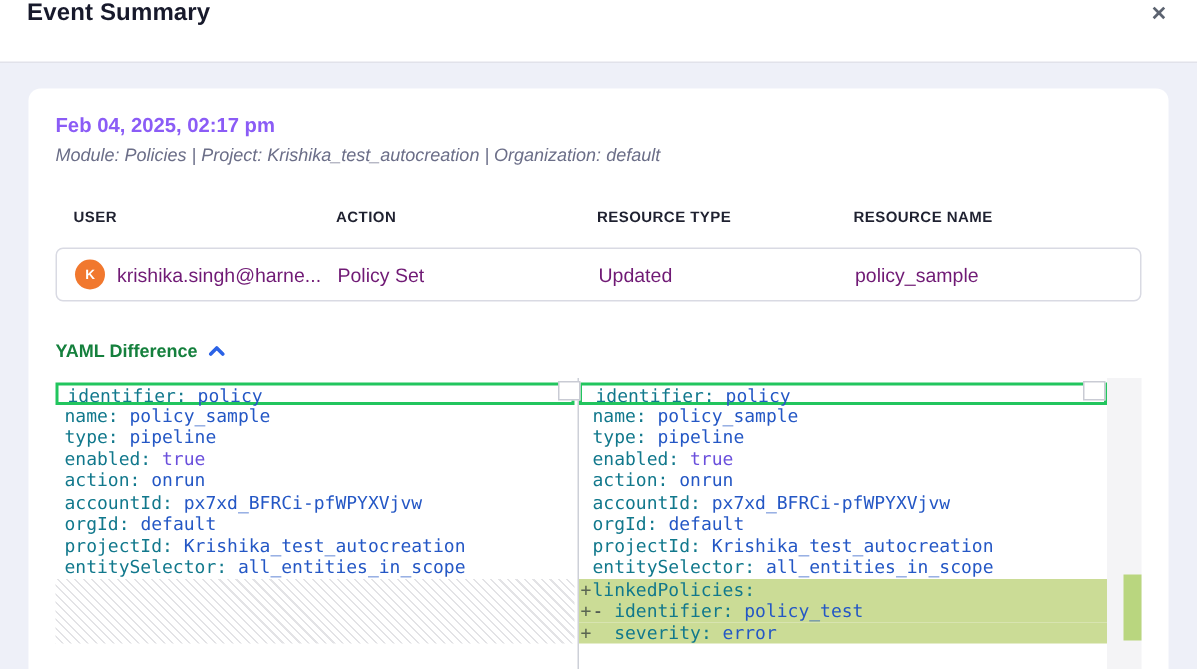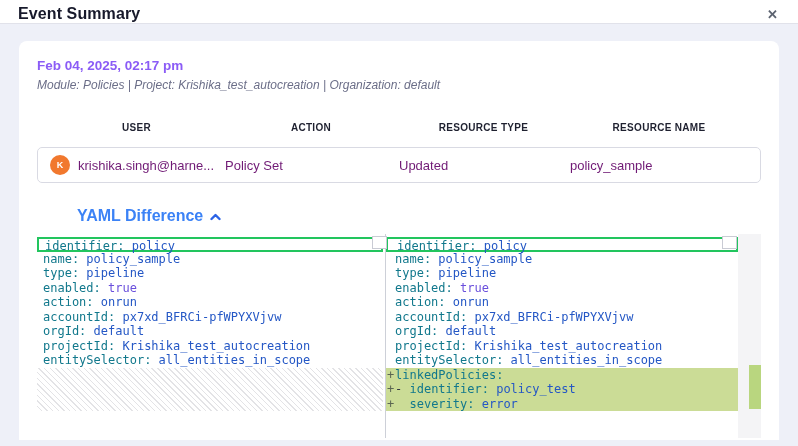--- a/index.html
+++ b/index.html
@@ -4,22 +4,22 @@
 <style>
   html,body{margin:0;padding:0;}
   body{
     width:798px;height:446px;overflow:hidden;
     font-family:"Liberation Sans", sans-serif;
     background:#eef0f8;
     -webkit-font-smoothing:antialiased;
   }
   
   .titlebar{
-    height:24px;background:#ffffff;border-bottom:1px solid #e1e2ea;
-    display:flex;align-items:flex-end;justify-content:space-between;
+    height:42px;background:#ffffff;border-bottom:1px solid #e1e2ea;
+    display:flex;align-items:flex-start;justify-content:space-between;
     padding:0 18px;box-sizing:border-box;
   }
   .titlebar .title{font-size:16px;font-weight:700;color:#17192b;letter-spacing:.1px;}
   .close-btn{
     border:none;background:transparent;cursor:pointer;
     color:#5c6370;font-size:13px;line-height:1;padding:2px;font-weight:600;
   }
   
   .page-body{height:416px;box-sizing:border-box;padding:17px 19px 0 19px;}
   .card{
@@ -28,39 +28,39 @@
     padding:17px 18px 0 18px;overflow:hidden;
   }
   .event-date{font-size:13.5px;font-weight:700;color:#8b5cf6;margin-bottom:5px;}
   .event-meta{font-size:12px;color:#6b6e88;font-style:italic;}
   
   .audit-table{margin-top:30px;}
   .thead,.trow-grid{
     display:grid;grid-template-columns:175px 174px 171px 1fr;
     align-items:center;
   }
-  .thead{padding:0 12px;text-align:center;}
+  .thead{padding:0 12px;}
   .thead .col{
     font-size:10px;font-weight:700;color:#1f2130;letter-spacing:.3px;
   }
   .trow{
     margin-top:14px;border:1px solid #d9dae3;border-radius:5px;
     height:36px;box-sizing:border-box;padding:0 12px;background:#fff;
   }
   .trow-grid{height:100%;}
   .user-cell{display:flex;align-items:center;gap:8px;min-width:0;}
   .avatar{
     width:20px;height:20px;border-radius:50%;background:#f1782e;
     color:#fff;font-size:9px;font-weight:700;
     display:flex;align-items:center;justify-content:center;flex:none;
   }
   .cell-text{font-size:13px;color:#701a75;white-space:nowrap;overflow:hidden;text-overflow:ellipsis;}
   
   .yaml-head{margin-top:24px;display:flex;align-items:center;gap:7px;}
-  .yaml-label{font-size:16px;font-weight:700;color:#3b82f6;margin-left:40px;}
+  .yaml-label{font-size:12px;font-weight:700;color:#15803d;}
   .chev{display:inline-block;}
   
   .diff{
     position:relative;margin-top:9px;height:204px;background:#ffffff;
     font-family:"DejaVu Sans Mono","Liberation Mono",monospace;
     font-size:12px;
   }
   .pane{position:absolute;top:0;bottom:0;background:#fff;padding-top:3px;box-sizing:border-box;}
   .pane-left{left:0;width:346px;}
   .pane-right{left:349px;right:23px;}

